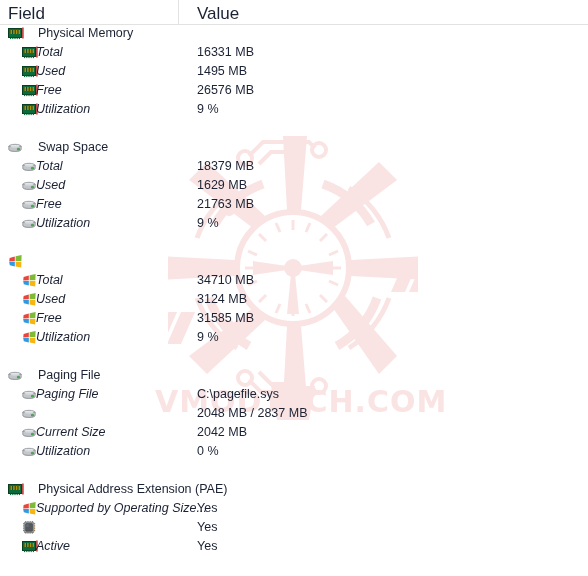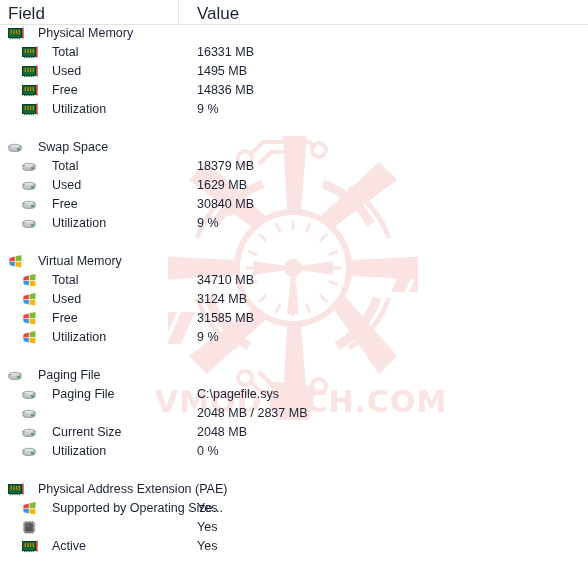--- a/index.html
+++ b/index.html
@@ -104,21 +104,21 @@
     left: 197px;
     font-size: 12.5px;
     color: #1b2233;
     top: 0;
     text-align: right;
   }
   
   .row.lvl0 .ico  { left: 8px; }
   .row.lvl0 .label{ left: 38px; }
   .row.lvl1 .ico  { left: 22px; }
-  .row.lvl1 .label{ left: 52px; }
+  .row.lvl1 .label{ left: 36px; font-style: italic; }
 
   
   .ico svg { display:block; width:16px; height:15px; }
 </style>
 </head>
 <body>
 
 <div id="watermark">
   <svg viewBox="0 0 250 300" width="250" height="300" aria-hidden="true">
     <g fill="#fae3e3">
@@ -306,21 +306,21 @@
       <rect x="2" y="11.5" width="1.2" height="1.6"></rect>
       <rect x="4.2" y="11.5" width="1.2" height="1.6"></rect>
       <rect x="6.4" y="11.5" width="1.2" height="1.6"></rect>
       <rect x="8.6" y="11.5" width="1.2" height="1.6"></rect>
       <rect x="10.8" y="11.5" width="1.2" height="1.6"></rect>
     </g>
     <rect x="14.2" y="1.5" width="1.4" height="11" fill="#b2241f"></rect>
   </svg>
 </span>
       <span class="label">Free</span>
-      <span class="val">14836 MB</span>
+      <span class="val">26576 MB</span>
     </div>
     <div class="row lvl1">
       <span class="ico">
   <svg viewBox="0 0 16 15" aria-hidden="true">
     <rect x="0.5" y="2.5" width="13" height="9" fill="#0b6b3a" stroke="#073f22" stroke-width="1"></rect>
     <rect x="2" y="4" width="10" height="4" fill="#e9b900"></rect>
     <g fill="#073f22">
       <rect x="2.4" y="4" width="0.9" height="4"></rect>
       <rect x="4.0" y="4" width="0.9" height="4"></rect>
       <rect x="5.6" y="4" width="0.9" height="4"></rect>
@@ -384,21 +384,21 @@
       <span class="ico">
   <svg viewBox="0 0 16 15" aria-hidden="true">
     <ellipse cx="7" cy="6.4" rx="6.2" ry="2.1" fill="#d7dadd" stroke="#8d9297" stroke-width="0.8"></ellipse>
     <path d="M0.8 6.4 L0.8 9.4 A6.2 2.1 0 0 0 13.2 9.4 L13.2 6.4 Z" fill="#c3c7cb" stroke="#8d9297" stroke-width="0.8"></path>
     <ellipse cx="7" cy="6.2" rx="4.4" ry="1.2" fill="#eceff1" opacity="0.75"></ellipse>
     <rect x="9.4" y="8.3" width="2.1" height="1.8" rx="0.3" fill="#4fb84f" stroke="#2f7c2f" stroke-width="0.5"></rect>
     <path d="M0.9 9.6 A6.2 2.1 0 0 0 13.1 9.6" fill="none" stroke="#9aa0a5" stroke-width="0.6"></path>
   </svg>
 </span>
       <span class="label">Free</span>
-      <span class="val">30840 MB</span>
+      <span class="val">21763 MB</span>
     </div>
     <div class="row lvl1">
       <span class="ico">
   <svg viewBox="0 0 16 15" aria-hidden="true">
     <ellipse cx="7" cy="6.4" rx="6.2" ry="2.1" fill="#d7dadd" stroke="#8d9297" stroke-width="0.8"></ellipse>
     <path d="M0.8 6.4 L0.8 9.4 A6.2 2.1 0 0 0 13.2 9.4 L13.2 6.4 Z" fill="#c3c7cb" stroke="#8d9297" stroke-width="0.8"></path>
     <ellipse cx="7" cy="6.2" rx="4.4" ry="1.2" fill="#eceff1" opacity="0.75"></ellipse>
     <rect x="9.4" y="8.3" width="2.1" height="1.8" rx="0.3" fill="#4fb84f" stroke="#2f7c2f" stroke-width="0.5"></rect>
     <path d="M0.9 9.6 A6.2 2.1 0 0 0 13.1 9.6" fill="none" stroke="#9aa0a5" stroke-width="0.6"></path>
   </svg>
@@ -411,21 +411,20 @@
       <span class="ico">
   <svg viewBox="0 0 16 15" aria-hidden="true">
     <g transform="translate(0.4,1.0)">
       <path d="M1.2 3.0 L6.4 1.5 L6.4 6.2 L0.8 6.4 Z" fill="#e8453c"></path>
       <path d="M7.2 1.3 L13.2 0.0 L13.0 5.9 L7.2 6.2 Z" fill="#7fba36"></path>
       <path d="M0.8 7.1 L6.4 7.0 L6.4 11.6 L1.4 10.3 Z" fill="#2f9ae0"></path>
       <path d="M7.2 7.0 L13.0 6.8 L12.8 12.6 L7.2 11.6 Z" fill="#f7b512"></path>
     </g>
   </svg>
 </span>
-      <span class="label">Virtual Memory</span>
     </div>
     <div class="row lvl1">
       <span class="ico">
   <svg viewBox="0 0 16 15" aria-hidden="true">
     <g transform="translate(0.4,1.0)">
       <path d="M1.2 3.0 L6.4 1.5 L6.4 6.2 L0.8 6.4 Z" fill="#e8453c"></path>
       <path d="M7.2 1.3 L13.2 0.0 L13.0 5.9 L7.2 6.2 Z" fill="#7fba36"></path>
       <path d="M0.8 7.1 L6.4 7.0 L6.4 11.6 L1.4 10.3 Z" fill="#2f9ae0"></path>
       <path d="M7.2 7.0 L13.0 6.8 L12.8 12.6 L7.2 11.6 Z" fill="#f7b512"></path>
     </g>
@@ -518,21 +517,21 @@
       <span class="ico">
   <svg viewBox="0 0 16 15" aria-hidden="true">
     <ellipse cx="7" cy="6.4" rx="6.2" ry="2.1" fill="#d7dadd" stroke="#8d9297" stroke-width="0.8"></ellipse>
     <path d="M0.8 6.4 L0.8 9.4 A6.2 2.1 0 0 0 13.2 9.4 L13.2 6.4 Z" fill="#c3c7cb" stroke="#8d9297" stroke-width="0.8"></path>
     <ellipse cx="7" cy="6.2" rx="4.4" ry="1.2" fill="#eceff1" opacity="0.75"></ellipse>
     <rect x="9.4" y="8.3" width="2.1" height="1.8" rx="0.3" fill="#4fb84f" stroke="#2f7c2f" stroke-width="0.5"></rect>
     <path d="M0.9 9.6 A6.2 2.1 0 0 0 13.1 9.6" fill="none" stroke="#9aa0a5" stroke-width="0.6"></path>
   </svg>
 </span>
       <span class="label">Current Size</span>
-      <span class="val">2048 MB</span>
+      <span class="val">2042 MB</span>
     </div>
     <div class="row lvl1">
       <span class="ico">
   <svg viewBox="0 0 16 15" aria-hidden="true">
     <ellipse cx="7" cy="6.4" rx="6.2" ry="2.1" fill="#d7dadd" stroke="#8d9297" stroke-width="0.8"></ellipse>
     <path d="M0.8 6.4 L0.8 9.4 A6.2 2.1 0 0 0 13.2 9.4 L13.2 6.4 Z" fill="#c3c7cb" stroke="#8d9297" stroke-width="0.8"></path>
     <ellipse cx="7" cy="6.2" rx="4.4" ry="1.2" fill="#eceff1" opacity="0.75"></ellipse>
     <rect x="9.4" y="8.3" width="2.1" height="1.8" rx="0.3" fill="#4fb84f" stroke="#2f7c2f" stroke-width="0.5"></rect>
     <path d="M0.9 9.6 A6.2 2.1 0 0 0 13.1 9.6" fill="none" stroke="#9aa0a5" stroke-width="0.6"></path>
   </svg>

